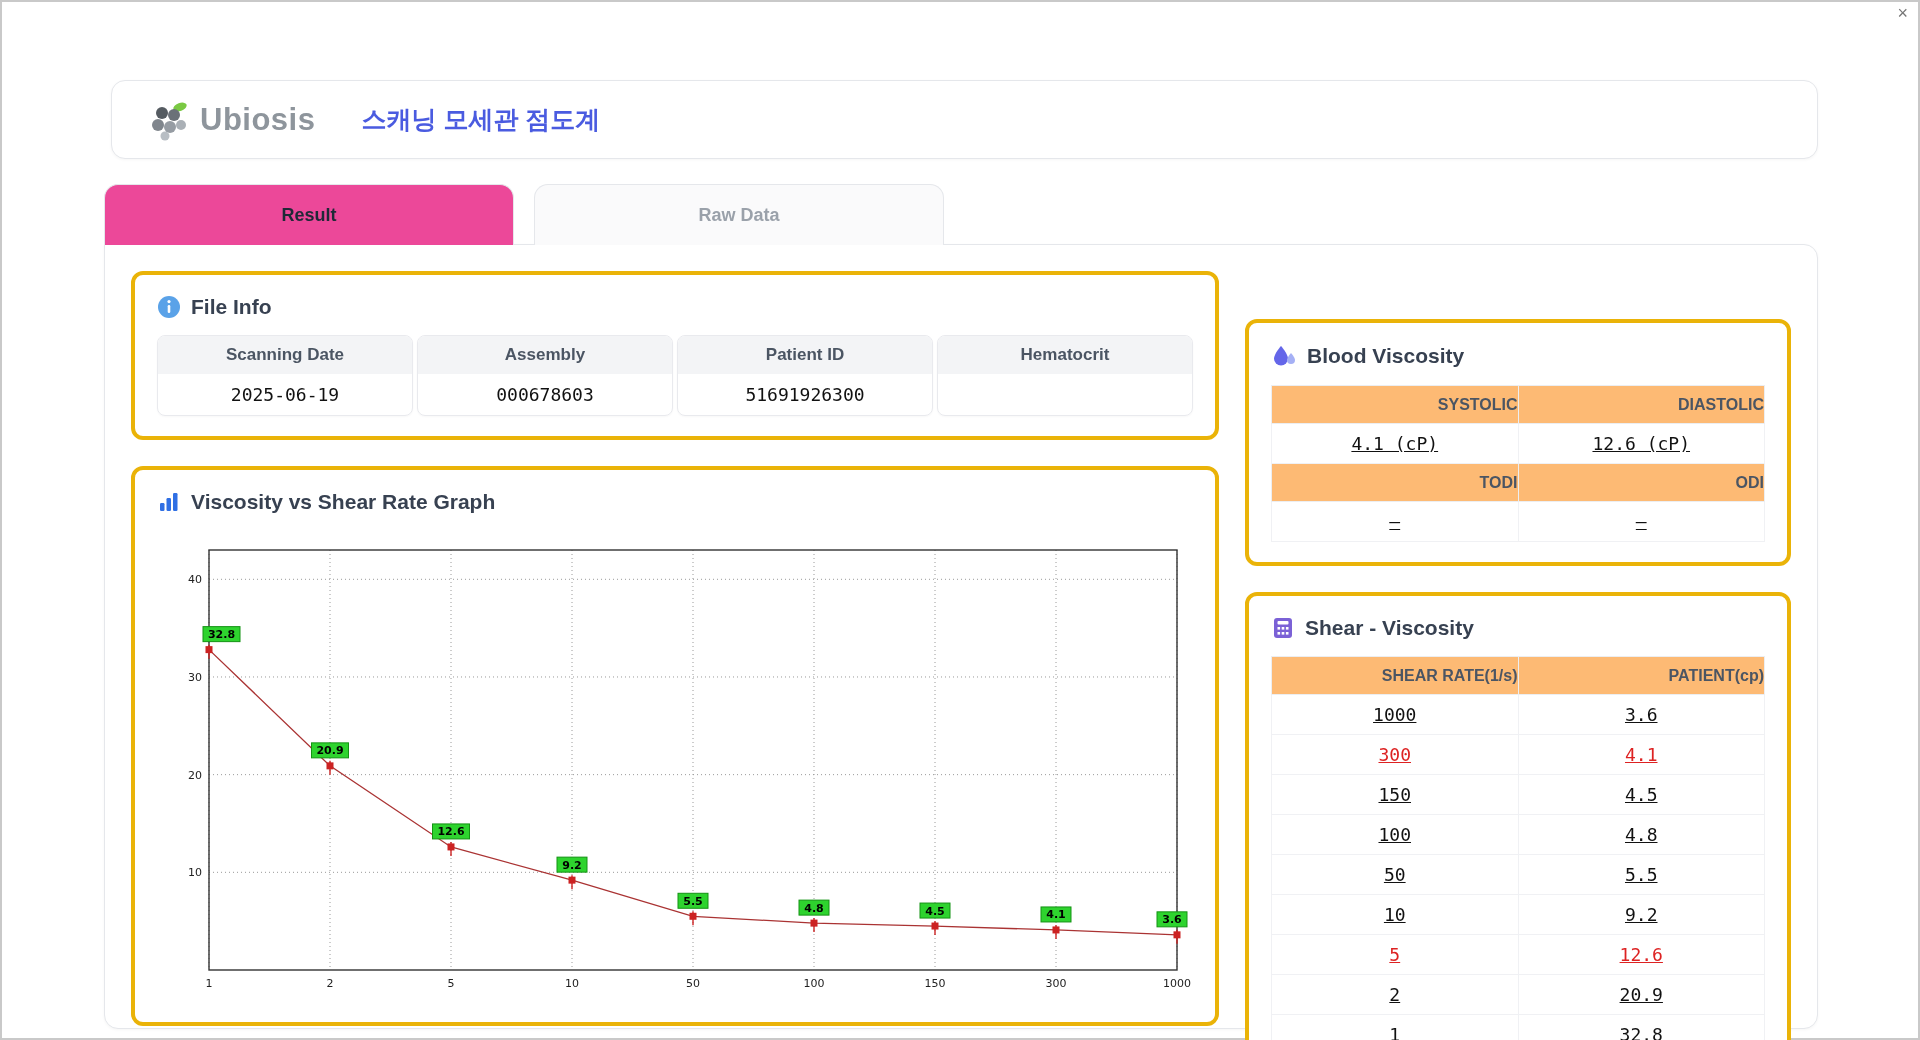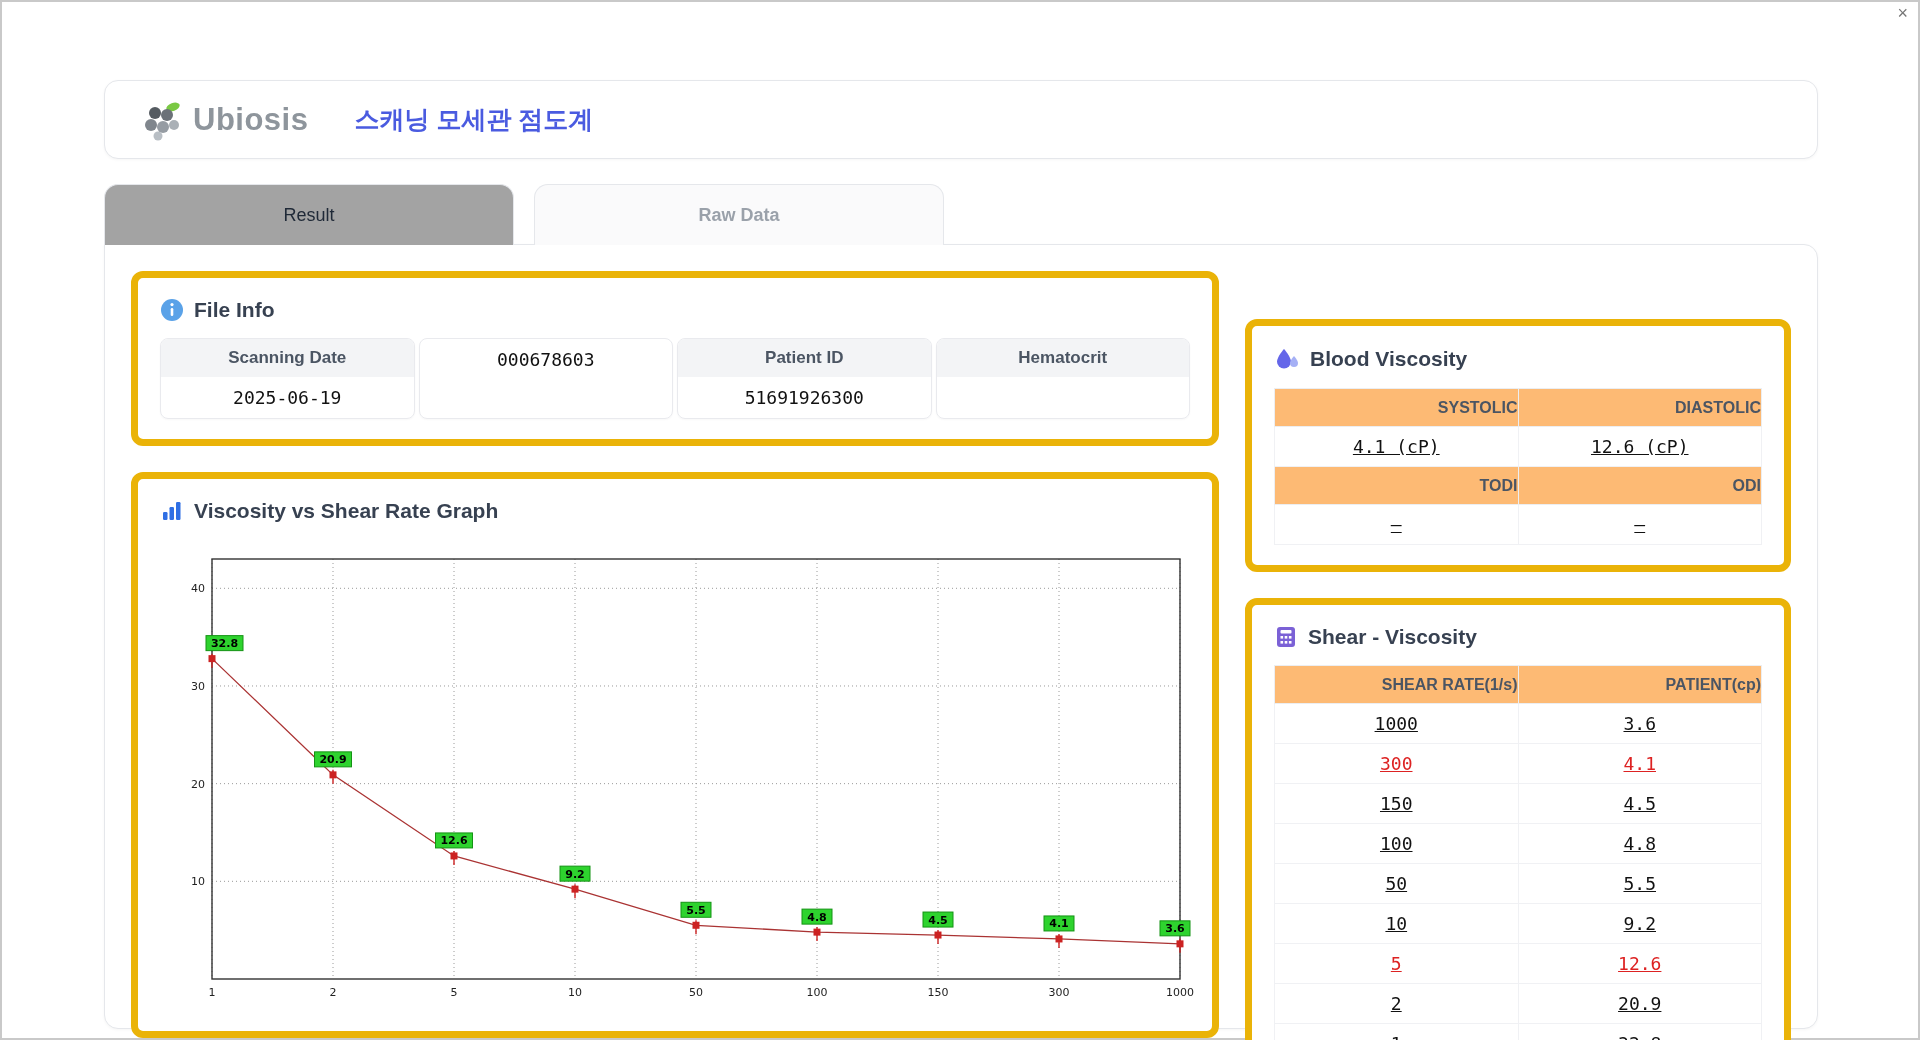--- a/index.html
+++ b/index.html
@@ -7,41 +7,41 @@
     font-family: "Liberation Sans", sans-serif; color: #1f2937; overflow: hidden; }
   .page-border { position: absolute; inset: 0; border: 2px solid #c9c9c9; pointer-events: none; }
   .close-btn { position: absolute; top: 4px; right: 12px; font-size: 18px; color: #777;
     cursor: pointer; line-height: 1; z-index: 10; }
 
   .app-wrap { position: absolute; left: 104px; top: 80px; width: 1714px; }
 
   
   .header-card { height: 79px; border: 1px solid #e5e7eb; border-radius: 14px;
     display: flex; align-items: center; padding: 0 38px; gap: 46px;
-    box-shadow: 0 1px 3px rgba(0,0,0,0.04); background: #fff; margin-bottom: 25px; }
+    box-shadow: 0 1px 3px rgba(0,0,0,0.04); background: #fff; margin-bottom: 25px; margin-left: 7px; }
   .logo { display: flex; align-items: center; gap: 6px; }
   .logo-text { font-size: 31px; font-weight: 600; color: #8e959c; letter-spacing: 0.5px; }
   .app-title { font-size: 25px; font-weight: 700; color: #4a5be0; }
 
   
   .tabs { display: flex; position: relative; z-index: 2; }
   .tab { width: 410px; height: 61px; display: flex; align-items: center; justify-content: center;
     font-size: 18px; border: 1px solid #e5e7eb; border-bottom: none;
     border-radius: 14px 14px 0 0; margin-bottom: -1px; cursor: pointer; }
-  .tab.active { background: #a3a3a3; font-weight: 400; color: #1f2937; text-align: right; }
+  .tab.active { background: #ec4899; font-weight: 700; color: #1f2937; text-align: right; }
   .tab.inactive { background: #fafafb; font-weight: 600; color: #9aa1aa; margin-left: 20px; }
 
   
   .panel { border: 1px solid #e5e7eb; border-radius: 0 14px 14px 14px; background: #fff;
     height: 785px; padding: 26px; display: flex; gap: 26px;
     box-shadow: 0 1px 3px rgba(0,0,0,0.04); position: relative; z-index: 1; }
   .col-left { width: 1088px; display: flex; flex-direction: column; gap: 26px; }
   .col-right { flex: 1; display: flex; flex-direction: column; gap: 26px; margin-top: 48px; }
 
-  .card { border: 7px solid #eab308; border-radius: 12px; padding: 20px 22px; background: #fff; }
+  .card { border: 4px solid #eab308; border-radius: 12px; padding: 20px 22px; background: #fff; }
   .card-title-row { display: flex; align-items: center; gap: 10px; margin-bottom: 16px; }
   .card-title { font-size: 21px; font-weight: 700; color: #374151; }
 
   
   .fields-row { display: flex; gap: 4px; }
   .field-box { flex: 1; border: 1px solid #e9eaee; border-radius: 8px; overflow: hidden;
     box-shadow: 0 1px 2px rgba(0,0,0,0.03); }
   .field-label { background: #f3f4f6; text-align: center; padding: 9px 0; font-size: 17px;
     color: #4b5563; font-weight: 600; }
   .field-value { text-align: center; padding: 10px 0; font-size: 18px; color: #111;
@@ -105,20 +105,21 @@
             <circle cx="12" cy="6.6" r="1.6" fill="#fff"></circle>
           </svg>
           <span class="card-title">File Info</span>
         </div>
         <div class="fields-row">
             <div class="field-box">
               <div class="field-label">Scanning Date</div>
               <div class="field-value">2025-06-19</div>
             </div>
             <div class="field-box">
+              <div class="field-label">Assembly</div>
               <div class="field-value">000678603</div>
             </div>
             <div class="field-box">
               <div class="field-label">Patient ID</div>
               <div class="field-value">51691926300</div>
             </div>
             <div class="field-box">
               <div class="field-label">Hematocrit</div>
               <div class="field-value">&nbsp;</div>
             </div>

